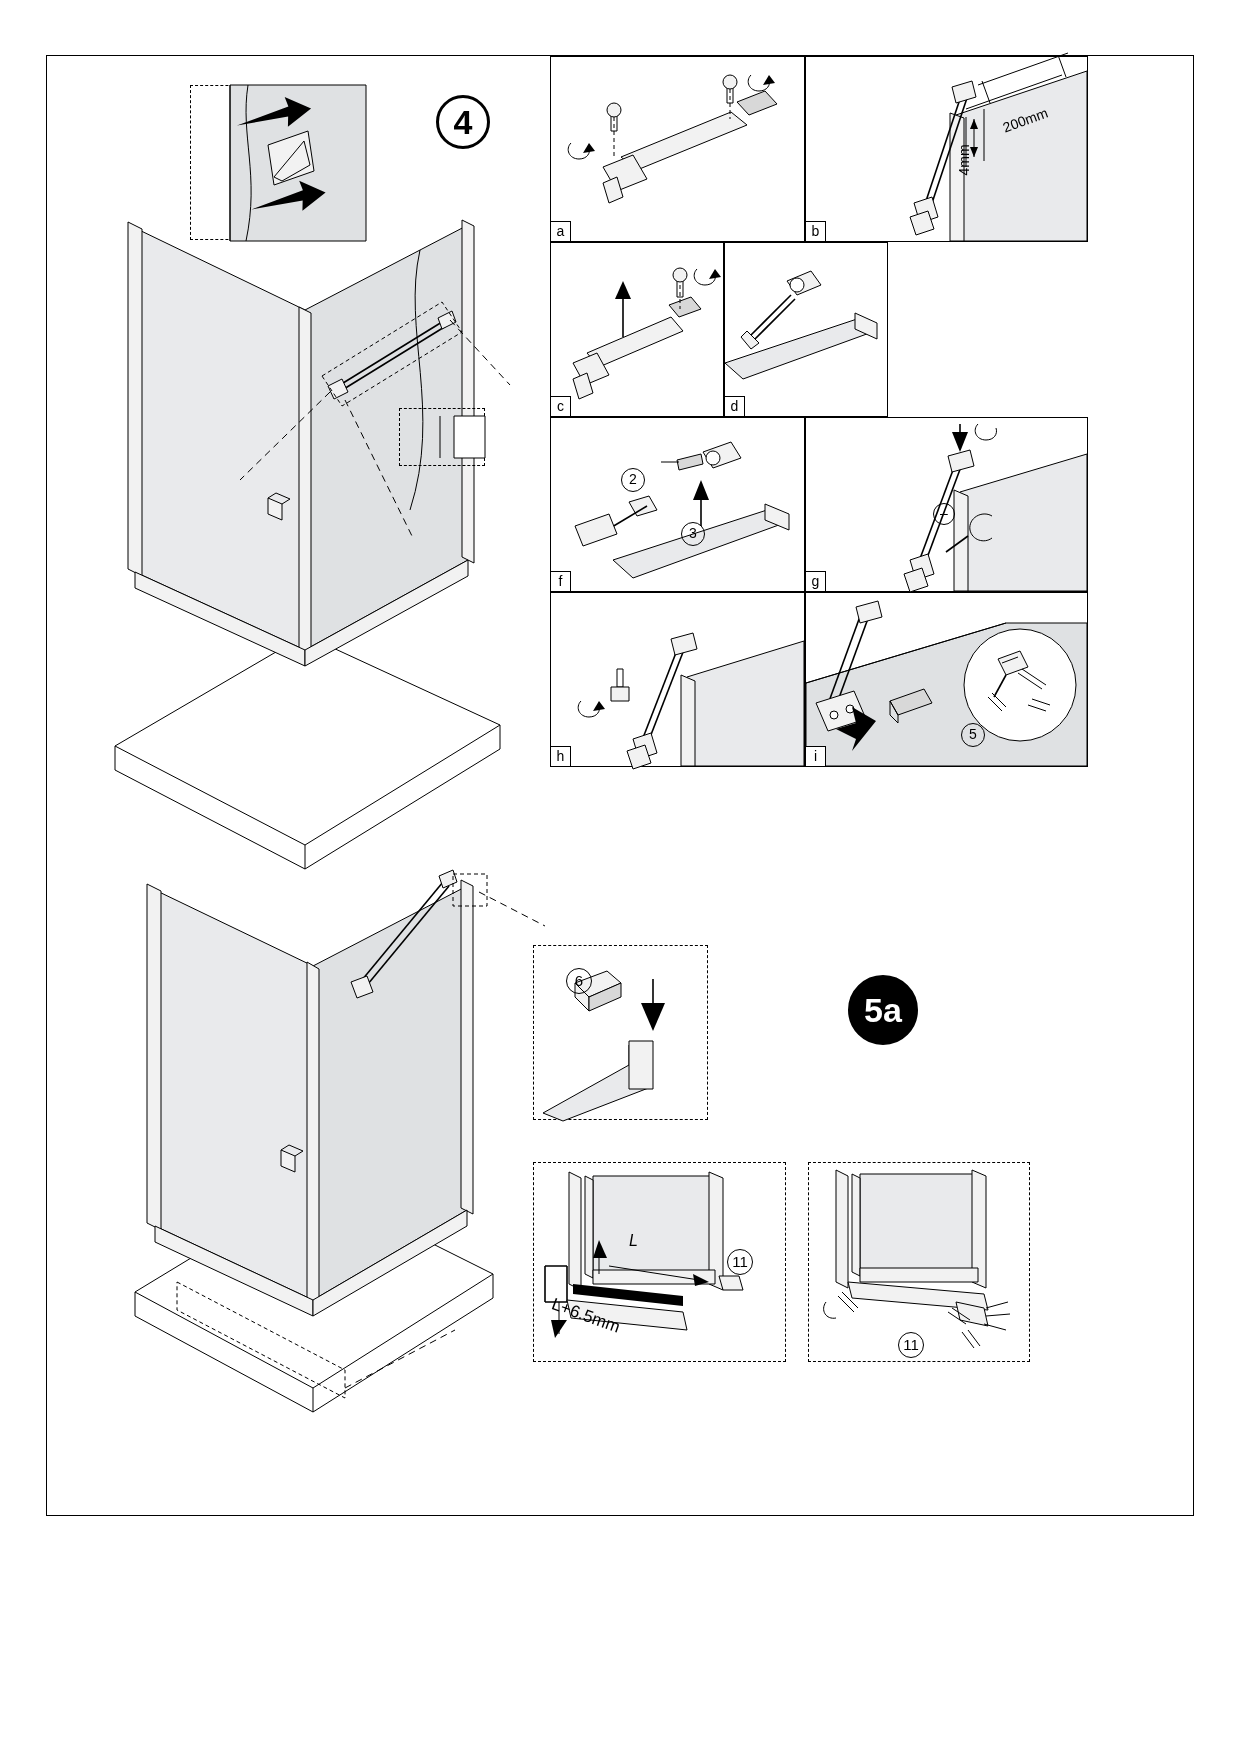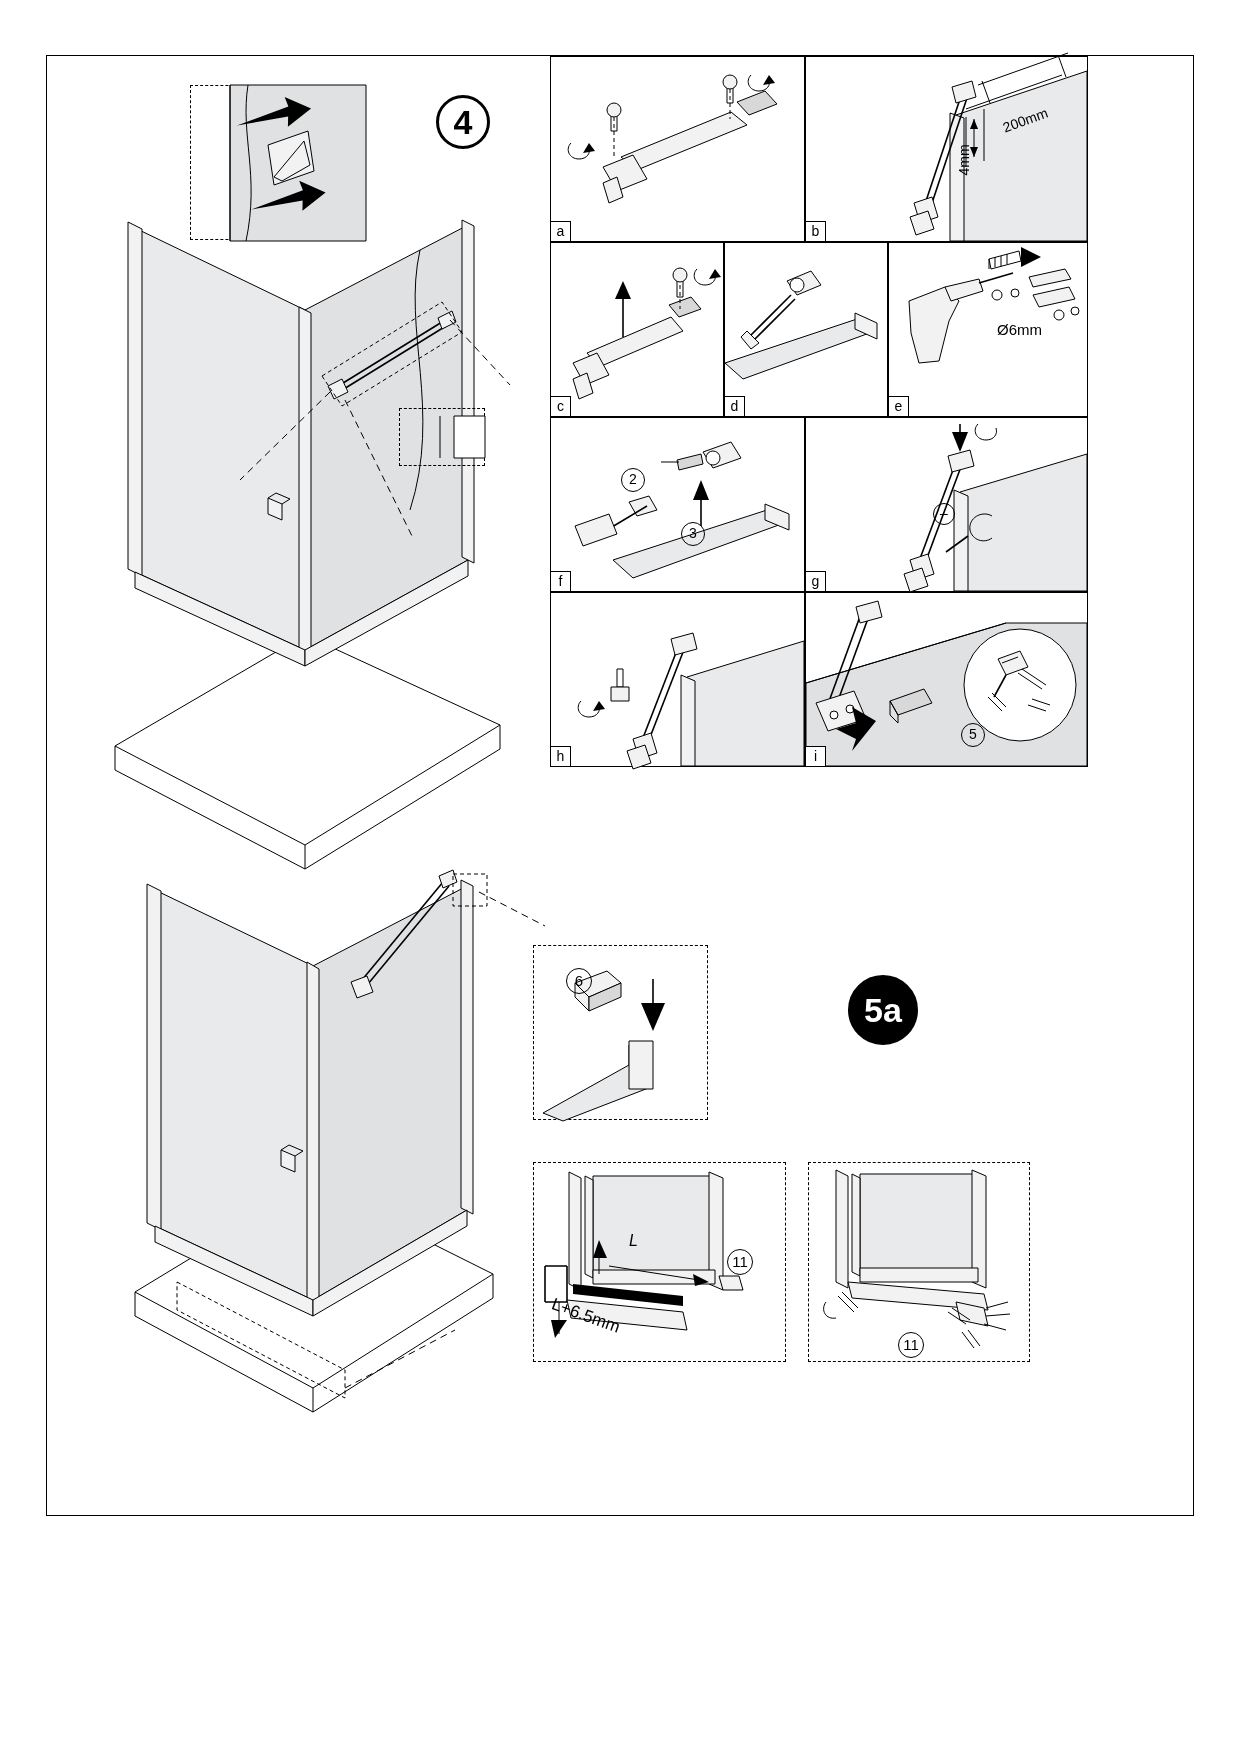--- a/index.html
+++ b/index.html
@@ -162,38 +162,20 @@
       <path class="metal" d="M130 70 L152 80 L152 96 L130 86 Z"></path>
       <path class="metal" d="M62 38 L86 28 L96 42 L72 52 Z"></path>
       <circle cx="72" cy="42" r="7" class="wht"></circle>
       <path class="ln2" d="M66 52 L26 92"></path>
       <path class="ln2" d="M70 56 L30 96"></path>
       <path class="metal" d="M22 88 L34 100 L26 106 L16 94 Z"></path>
     </svg>
     <div class="panel-letter">d</div>
   </div>
 
-  <div class="panel" style="left:888px;top:242px;width:200px;height:175px;">
-    <svg width="198" height="173" viewBox="0 0 198 173">
-      <path class="metal" d="M20 58 L56 44 L70 58 L60 78 L50 118 L30 120 L22 90 Z"></path>
-      <path class="metal" d="M56 44 L90 36 L94 48 L62 58 Z"></path>
-      <path class="ln2" d="M90 40 L124 30"></path>
-      <path class="wht" d="M100 16 L130 8 L132 18 L102 26 Z"></path>
-      <path class="blk" d="M132 4 L152 14 L132 24 Z"></path>
-      <path class="ln" d="M100 16 L100 26 M106 14 L106 24 M112 13 L112 23 M118 11 L118 21"></path>
-      <circle cx="108" cy="52" r="5" class="wht"></circle>
-      <circle cx="126" cy="50" r="4" class="wht"></circle>
-      <path class="metal" d="M140 34 L176 26 L182 36 L144 44 Z"></path>
-      <path class="metal" d="M144 52 L180 44 L186 56 L150 64 Z"></path>
-      <circle cx="170" cy="72" r="5" class="wht"></circle>
-      <circle cx="186" cy="68" r="4" class="wht"></circle>
-    </svg>
-    <div class="lbl" style="left:108px;top:78px;font-size:15px;">Ø6mm</div>
-    <div class="panel-letter">e</div>
-  </div>
 
   <div class="panel" style="left:550px;top:417px;width:255px;height:175px;">
     <svg width="253" height="173" viewBox="0 0 253 173">
       <path class="glass" d="M62 142 L216 92 L236 104 L82 160 Z"></path>
       <path class="metal" d="M214 86 L238 96 L238 112 L214 102 Z"></path>
       <path class="metal" d="M152 34 L180 24 L190 40 L162 50 Z"></path>
       <circle cx="162" cy="40" r="7" class="wht"></circle>
       <path class="metal-d" d="M126 42 L150 36 L152 46 L128 52 Z"></path>
       <path class="ln" d="M110 44 L128 44"></path>
       <path class="metal" d="M78 84 L98 78 L106 92 L86 98 Z"></path>

